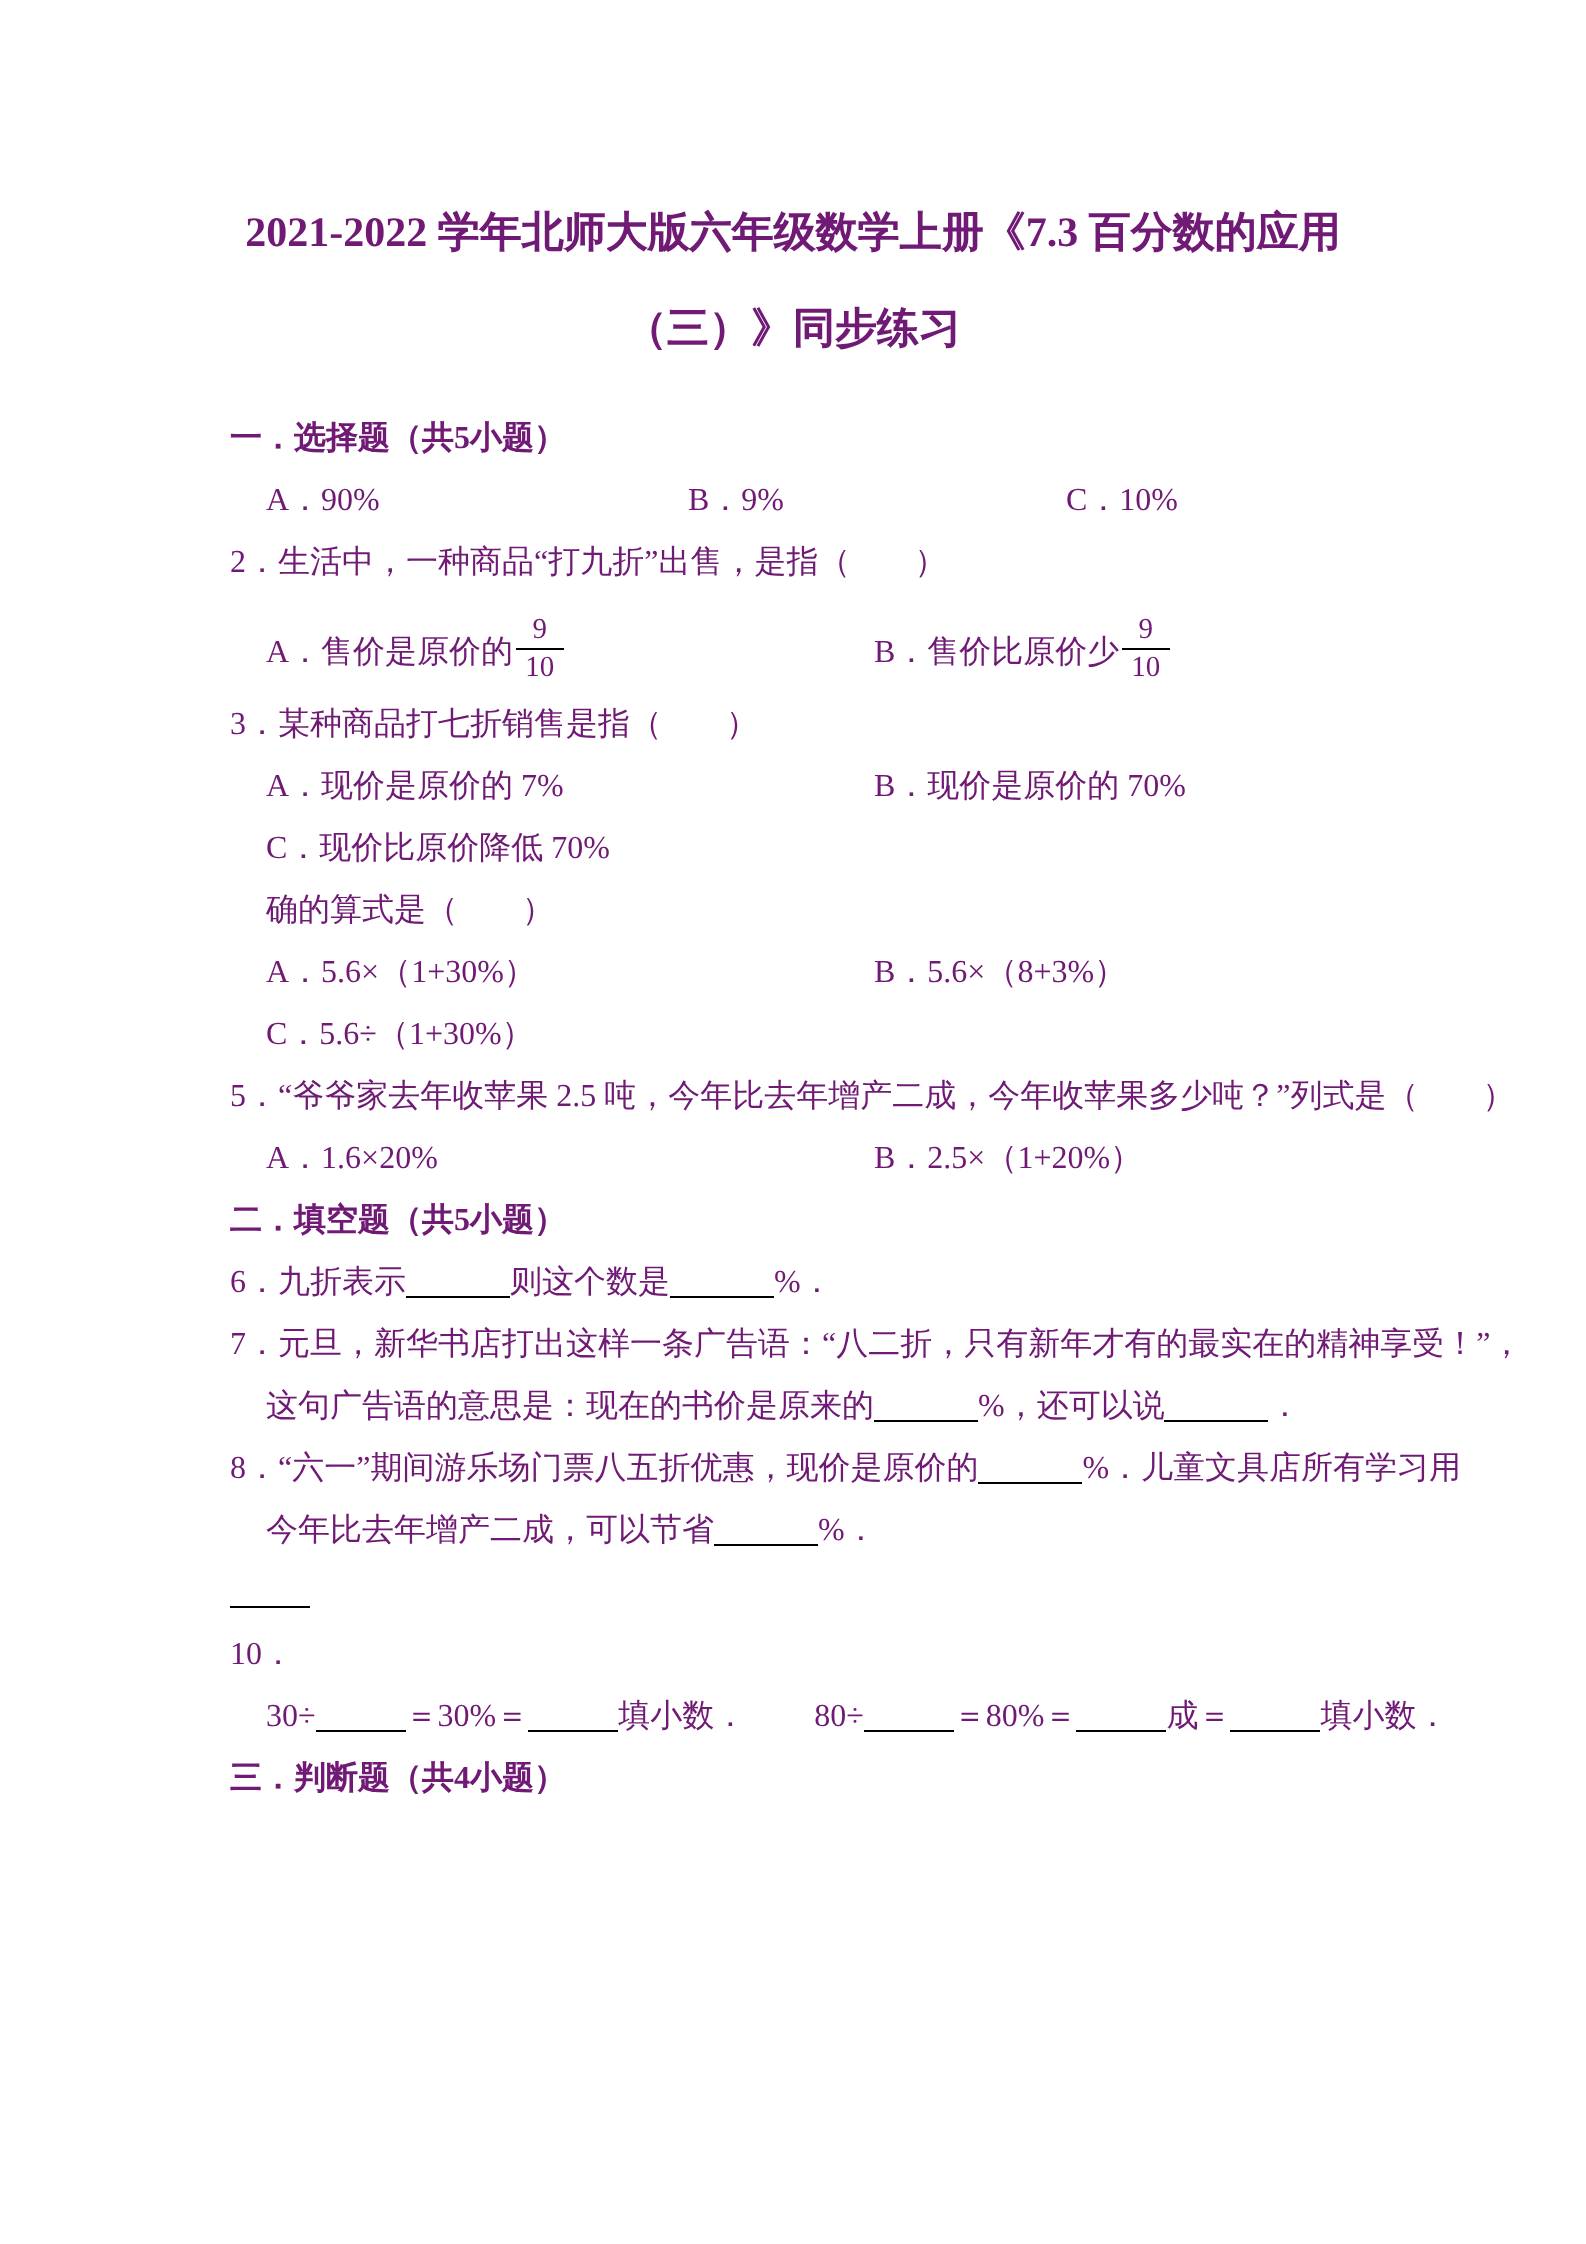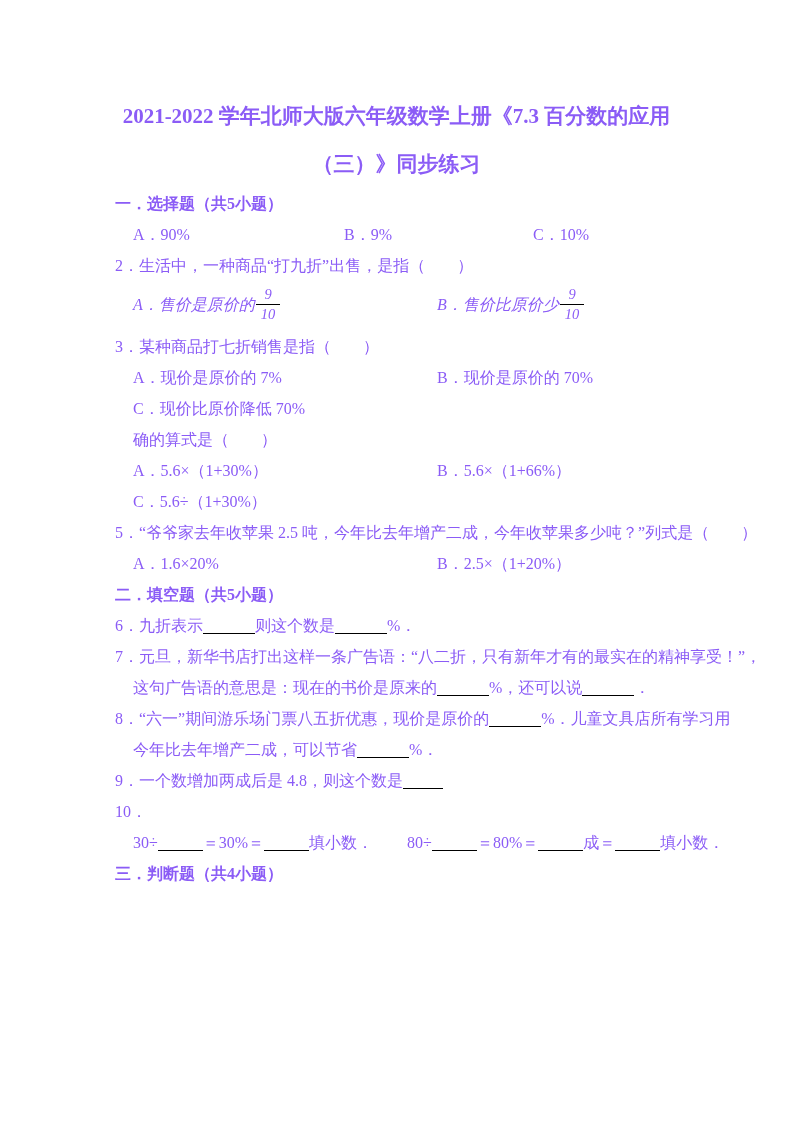--- a/index.html
+++ b/index.html
@@ -3,36 +3,36 @@
 <meta charset="utf-8">
 <style>
   html,body{margin:0;padding:0;background:#ffffff;}
   .page{
     position:relative;
     width:793px;height:1122px;
     background:#ffffff;
     box-sizing:border-box;
     padding-top:92px;
     font-family:"Liberation Serif","DejaVu Serif",serif;
-    color:#8b5cf6;
+    color:#701a75;
     font-size:16px;
     overflow:hidden;
   }
   .title{ text-align:center; font-weight:bold; font-size:21px; line-height:48px; }
-  .content{ margin-left:115px; margin-right:40px; margin-top:0; }
+  .content{ margin-left:115px; margin-right:40px; margin-top:16px; }
   .row{ line-height:31px; white-space:nowrap; }
   .bold{ font-weight:bold; }
   .indent{ margin-left:18px; }
   .optrow{ display:flex; margin-left:18px;gap:32px; }
   .optrow .c1{ width:179px; }
   .optrow .c2{ width:157px; }
   .optrow .c3{ flex:1; }
   .optrow2 .c1{ width:272px; }
   .optrow2 .c2{ flex:1; }
-  .fracrow{ height:50px; display:flex; align-items:center;font-style:italic; }
+  .fracrow{ height:50px; display:flex; align-items:flex-end; }
   .blank{
     display:inline-block;
     width:52px; height:15px;
     border-bottom:1.3px solid #000;
     vertical-align:-3px;
   }
   .blank.sm{ width:40px; }
   .blank.md{ width:45px; }
   .frac{
     display:inline-block; vertical-align:middle;
@@ -72,41 +72,41 @@
     <div class="row">3．某种商品打七折销售是指（　　）</div>
     <div class="row optrow optrow2">
       <span class="c1">A．现价是原价的 7%</span>
       <span class="c2">B．现价是原价的 70%</span>
     </div>
     <div class="row indent">C．现价比原价降低 70%</div>
 
     <div class="row indent">确的算式是（　　）</div>
     <div class="row optrow optrow2">
       <span class="c1">A．5.6×（1+30%）</span>
-      <span class="c2">B．5.6×（1+66%）</span>
+      <span class="c2">B．5.6×（8+3%）</span>
     </div>
     <div class="row indent">C．5.6÷（1+30%）</div>
 
     <div class="row">5．“爷爷家去年收苹果 2.5 吨，今年比去年增产二成，今年收苹果多少吨？”列式是（　　）</div>
     <div class="row optrow optrow2">
       <span class="c1">A．1.6×20%</span>
       <span class="c2">B．2.5×（1+20%）</span>
     </div>
 
     <div class="row bold">二．填空题（共5小题）</div>
 
     <div class="row"><span>6．九折表示</span><span class="blank"></span><span>则这个数是</span><span class="blank"></span><span>%．</span></div>
 
     <div class="row">7．元旦，新华书店打出这样一条广告语：“八二折，只有新年才有的最实在的精神享受！”，</div>
     <div class="row indent"><span>这句广告语的意思是：现在的书价是原来的</span><span class="blank"></span><span>%，还可以说</span><span class="blank"></span><span>．</span></div>
 
     <div class="row"><span>8．“六一”期间游乐场门票八五折优惠，现价是原价的</span><span class="blank"></span><span>%．儿童文具店所有学习用</span></div>
     <div class="row indent"><span>今年比去年增产二成，可以节省</span><span class="blank"></span><span>%．</span></div>
 
-    <div class="row"><span>9．一个数增加两成后是 4.8，则这个数是</span><span class="blank sm"></span></div>
+    <div class="row"><span class="blank sm"></span></div>
 
     <div class="row">10．</div>
     <div class="row indent"><span>30÷</span><span class="blank md"></span><span>＝30%＝</span><span class="blank md"></span><span>填小数．</span><span class="eq2">80÷</span><span class="blank md"></span><span>＝80%＝</span><span class="blank md"></span><span>成＝</span><span class="blank md"></span><span>填小数．</span></div>
 
     <div class="row bold">三．判断题（共4小题）</div>
 
   </div>
 </div>
 
 </body></html>

